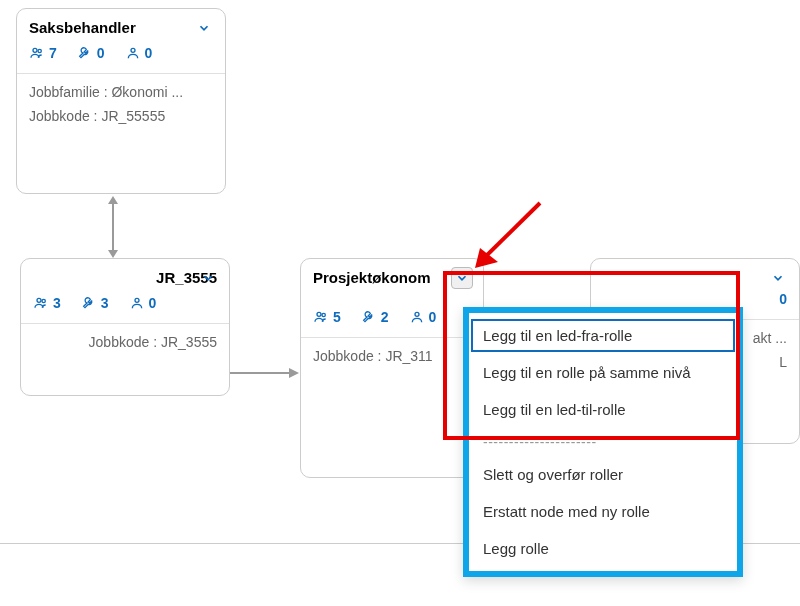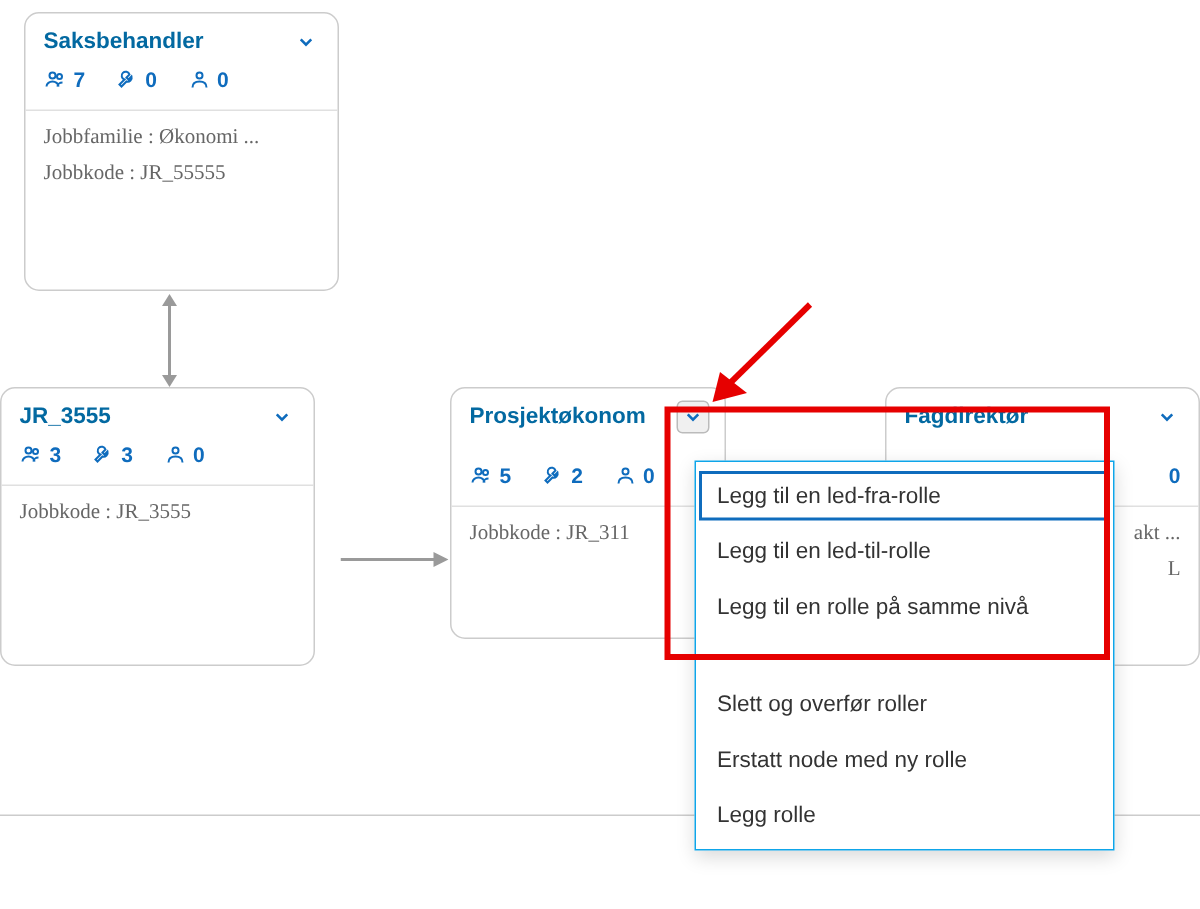--- a/index.html
+++ b/index.html
@@ -16,21 +16,21 @@
     position: absolute;
     width: 210px;
     border: 1px solid #ccc;
     border-radius: 10px;
     background: #fff;
     padding: 10px 12px 12px 12px;
   }
   .card-title {
     font-weight: 700;
     font-size: 15px;
-    color: #0369a1;
+    color: #000000;
     margin-bottom: 2px;
     line-height: 1.2;
   }
   .chev {
     position: absolute;
     top: 8px;
     right: 10px;
     width: 22px;
     height: 22px;
     display: flex;
@@ -59,30 +59,29 @@
     height: 1px;
     background: #e0e0e0;
     margin: 4px -12px 10px -12px;
   }
   .info {
     color: #666;
     font-size: 14px;
     margin: 8px 0;
     white-space: nowrap;
     overflow: hidden;
-    font-family: Liberation Serif, serif;
   }
 
   .dropdown {
     position: absolute;
     left: 463px;
     top: 307px;
     width: 280px;
     background: #fff;
-    border: 1px solid #0ea5e9;
+    border: 6px solid #0ea5e9;
     box-shadow: 0 4px 12px rgba(0,0,0,0.15);
     z-index: 10;
     padding: 4px 0;
   }
   .dropdown-item {
     padding: 10px 14px;
     font-size: 15px;
     color: #333;
     cursor: pointer;
   }
@@ -181,21 +180,21 @@
           <path d="M5 20c0-4 3-6 7-6s7 2 7 6"></path>
         </svg>
       <span>0</span>
     </div>
   </div>
   <div class="divider"></div>
   <div class="info">Jobbfamilie : Økonomi ...</div>
   <div class="info">Jobbkode : JR_55555</div>
 </div>
 
-<div class="card" style="left:0; top:258px; height:186px;">
+<div class="card" style="left:20px; top:258px; height:138px;text-align:right;">
   <div class="card-title">JR_3555</div>
   <div class="chev">
     <svg viewBox="0 0 24 24" width="14" height="14" fill="none" stroke="#0f6cbd" stroke-width="3">
         <polyline points="6 9 12 15 18 9"></polyline>
       </svg>
   </div>
   <div class="stats">
     <div class="stat">
       <svg viewBox="0 0 24 24" fill="none" stroke="#0f6cbd" stroke-width="2">
           <circle cx="9" cy="8" r="3"></circle>
@@ -216,21 +215,21 @@
           <circle cx="12" cy="8" r="3"></circle>
           <path d="M5 20c0-4 3-6 7-6s7 2 7 6"></path>
         </svg>
       <span>0</span>
     </div>
   </div>
   <div class="divider"></div>
   <div class="info">Jobbkode : JR_3555</div>
 </div>
 
-<div class="card" style="left:300px; top:258px; height:168px; width:184px;">
+<div class="card" style="left:300px; top:258px; height:220px; width:184px;">
   <div class="card-title">Prosjektøkonom</div>
   <div class="chev active">
     <svg viewBox="0 0 24 24" width="14" height="14" fill="none" stroke="#0f6cbd" stroke-width="3">
         <polyline points="6 9 12 15 18 9"></polyline>
       </svg>
   </div>
   <div class="stats" style="margin-top:22px;">
     <div class="stat">
       <svg viewBox="0 0 24 24" fill="none" stroke="#0f6cbd" stroke-width="2">
           <circle cx="9" cy="8" r="3"></circle>
@@ -252,40 +251,39 @@
           <path d="M5 20c0-4 3-6 7-6s7 2 7 6"></path>
         </svg>
       <span>0</span>
     </div>
   </div>
   <div class="divider"></div>
   <div class="info">Jobbkode : JR_311</div>
 </div>
 
 <div class="card" style="left:590px; top:258px; height:186px; width:210px;">
-  <div class="card-title">Fagdirektør</div>
   <div class="chev">
     <svg viewBox="0 0 24 24" width="14" height="14" fill="none" stroke="#0f6cbd" stroke-width="3">
         <polyline points="6 9 12 15 18 9"></polyline>
       </svg>
   </div>
   <div class="stats" style="margin-top:22px; justify-content:flex-end;">
     <div class="stat">
       <span>0</span>
     </div>
   </div>
   <div class="divider"></div>
   <div class="info" style="text-align:right;">akt ...</div>
   <div class="info" style="text-align:right;">L</div>
 </div>
 
 <div class="dropdown">
   <div class="dropdown-item highlighted">Legg til en led-fra-rolle</div>
+  <div class="dropdown-item">Legg til en rolle på samme nivå</div>
   <div class="dropdown-item">Legg til en led-til-rolle</div>
-  <div class="dropdown-item">Legg til en rolle på samme nivå</div>
   <div class="dropdown-sep">----------------------</div>
   <div class="dropdown-item">Slett og overfør roller</div>
   <div class="dropdown-item">Erstatt node med ny rolle</div>
   <div class="dropdown-item">Legg rolle</div>
 </div>
 
 <div class="red-box"></div>
 
 <svg class="arrow-red" width="80" height="80">
   <line x1="70" y1="5" x2="12" y2="62" stroke="#e60000" stroke-width="4"></line>

